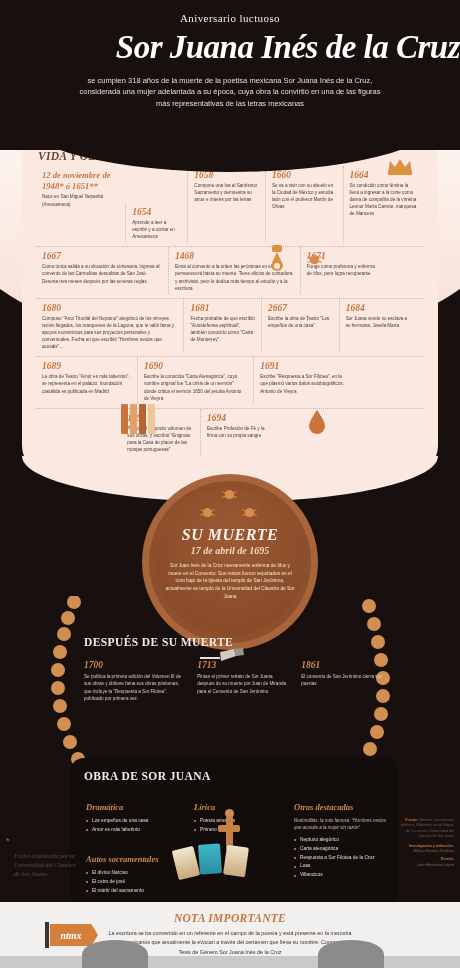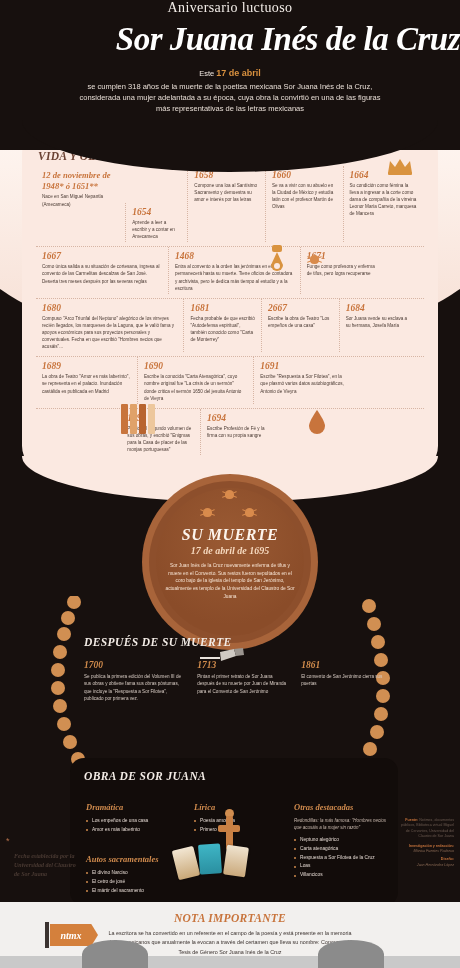--- a/index.html
+++ b/index.html
@@ -7,21 +7,21 @@
   body {
     font-family:"Liberation Sans", sans-serif;
     background:#c9c9c9;
     position:relative;
     overflow:hidden;
   }
   .poster { position:absolute; inset:0; width:460px; height:968px; background:#17100e; overflow:hidden; }
 
   
   .header { position:absolute; top:0; left:0; width:460px; height:150px; background:#17100e; z-index:5; }
-  .kicker { text-align:center; color:#f4eee9; font-family:"Liberation Serif", serif; font-size:14px; letter-spacing:.4px; }
+  .kicker { text-align:center; color:#f4eee9; font-family:"Liberation Serif", serif; font-size:11px; letter-spacing:.4px; padding-top:12px; }
   .maintitle { text-align:right; color:#ffffff; font-family:"Liberation Serif", serif; font-style:italic; font-weight:bold; font-size:33px; letter-spacing:-.5px; margin-top:5px; }
   .subhead { text-align:center; margin-top:9px; color:#e6dcd4; font-size:7.5px; line-height:1.5; }
   .subhead .d1 { color:#efe6df; font-size:7.5px; }
   .subhead .d2 { color:#d9913f; font-weight:bold; font-size:9px; }
   .subhead p { padding:0 78px; }
   .altname { text-align:center; color:#e9dfd6; font-family:"Liberation Serif", serif; font-style:italic; font-weight:bold; font-size:11px; line-height:1.35; margin-top:12px; }
 
   
   .swoosh { position:absolute; top:18px; left:-46px; width:552px; height:330px; border-radius:50%/40%;
             background:linear-gradient(180deg,#ffffff 0%, #fdf2ec 45%, #f6ded3 100%); z-index:1; }
@@ -56,21 +56,21 @@
   .death-d { position:absolute; top:71px; left:0; right:0; text-align:center;
              font-family:"Liberation Serif", serif; font-style:italic; font-weight:bold; font-size:10px; color:#f6d9bf; }
   .death-x { position:absolute; top:88px; left:22px; right:22px; text-align:center; font-size:4.8px; line-height:1.6; color:#f7e4d4; }
   .mite { position:absolute; width:15px; height:13px; }
   .mite .body { position:absolute; left:3px; top:2px; width:9px; height:9px; border-radius:50% 50% 45% 45%; background:#d98b4c; }
   .mite i { position:absolute; width:5px; height:1.4px; background:#d98b4c; border-radius:1px; }
 
   
   .lower { position:absolute; top:612px; left:0; width:460px; height:290px; background:#17100e; z-index:3; }
 
-  .sec-title-l { font-family:"Liberation Serif", serif; font-style:italic; font-weight:bold; font-size:11.5px; color:#f3ece6; letter-spacing:.4px; }
+  .sec-title-l { font-family:"Liberation Serif", serif; font-weight:bold; font-size:11.5px; color:#f3ece6; letter-spacing:.4px; }
   .yr-l { font-family:"Liberation Serif", serif; font-style:italic; font-weight:bold; font-size:9.5px; color:#d08b4c; margin-bottom:3px; }
   .tx-l { font-size:4.6px; line-height:1.6; color:#d8ccc4; }
 
   .obra-card { position:absolute; top:758px; left:70px; width:328px; height:148px; background:#120c0a; border-radius:14px; z-index:6; }
   .cat { font-family:"Liberation Serif", serif; font-style:italic; font-weight:bold; font-size:8.5px; color:#cf8a4d; margin-bottom:5px; }
   .li { font-size:4.8px; line-height:1.85; color:#e2d7d0; position:relative; padding-left:6px; }
   .li:before { content:""; position:absolute; left:0; top:3.4px; width:2px; height:2px; background:#cf8a4d; border-radius:50%; }
   .quote { font-size:4.5px; line-height:1.65; color:#c9b9ae; font-style:italic; margin-bottom:4px; }
 
   .note-left { position:absolute; top:852px; left:14px; width:62px; z-index:8;
@@ -124,24 +124,20 @@
 
 <div class="poster">
 
   <div class="swoosh"></div>
   <div class="swoosh-mask"></div>
 
   <div class="header">
     <div class="kicker">Aniversario luctuoso</div>
     <div class="maintitle">Sor Juana Inés de la Cruz</div>
     <div class="subhead">
-      <div>
-        <span class="d1">Este</span>
-        <span class="d2">17 de abril</span>
-      </div>
       <p>se cumplen 318 años de la muerte de la poetisa mexicana Sor Juana Inés de la Cruz, considerada una mujer adelantada a su época, cuya obra la convirtió en una de las figuras más representativas de las letras mexicanas</p>
     </div>
     <div class="altname">
       <div>Juana Inés de Asbaje y</div>
       <div>Ramírez de Santillana</div>
     </div>
   </div>
   <div class="panel-top-curve"></div>
 
   <div class="panel">

